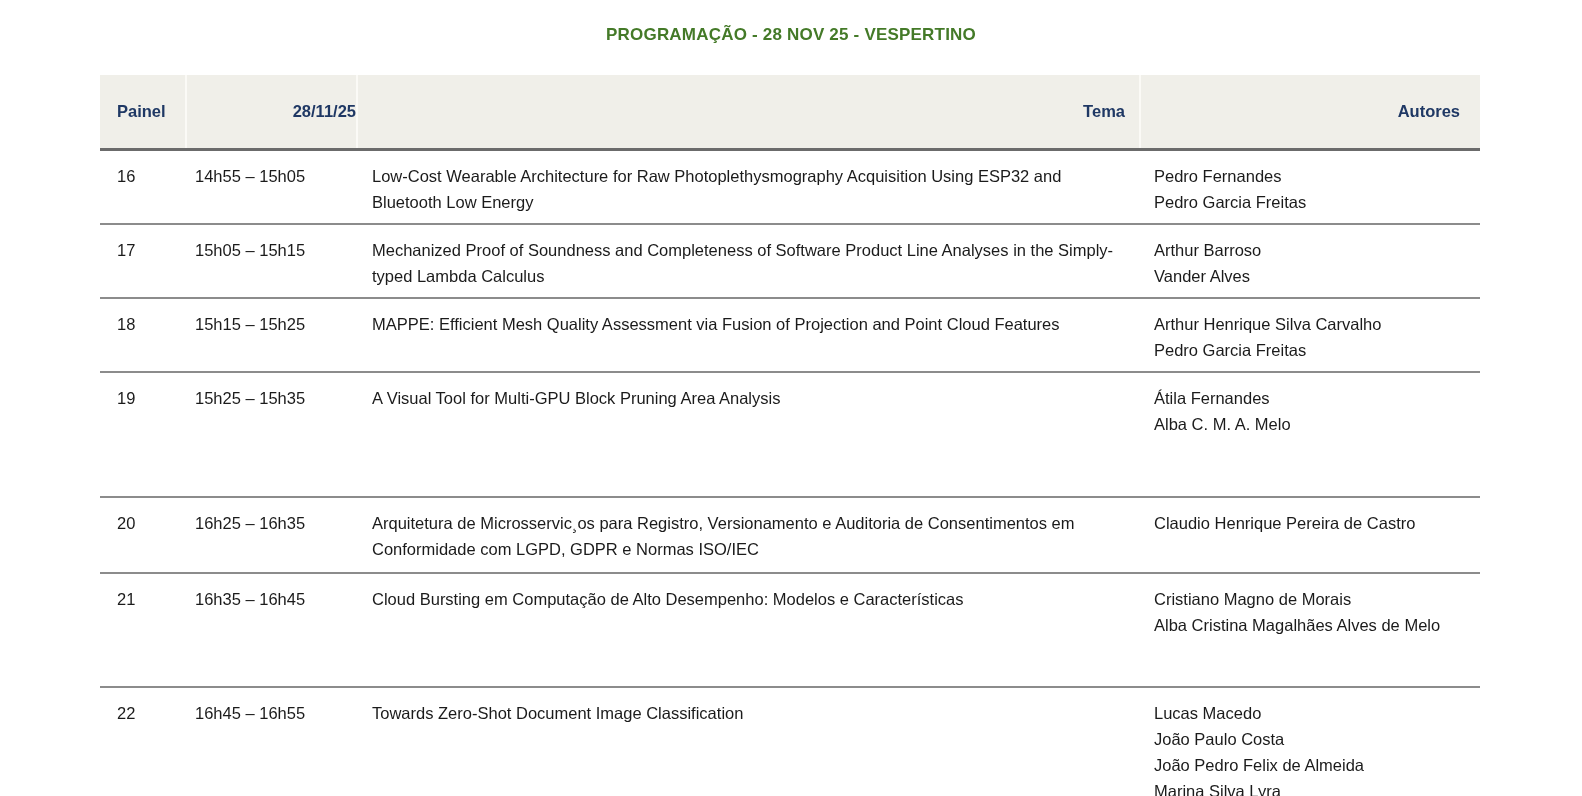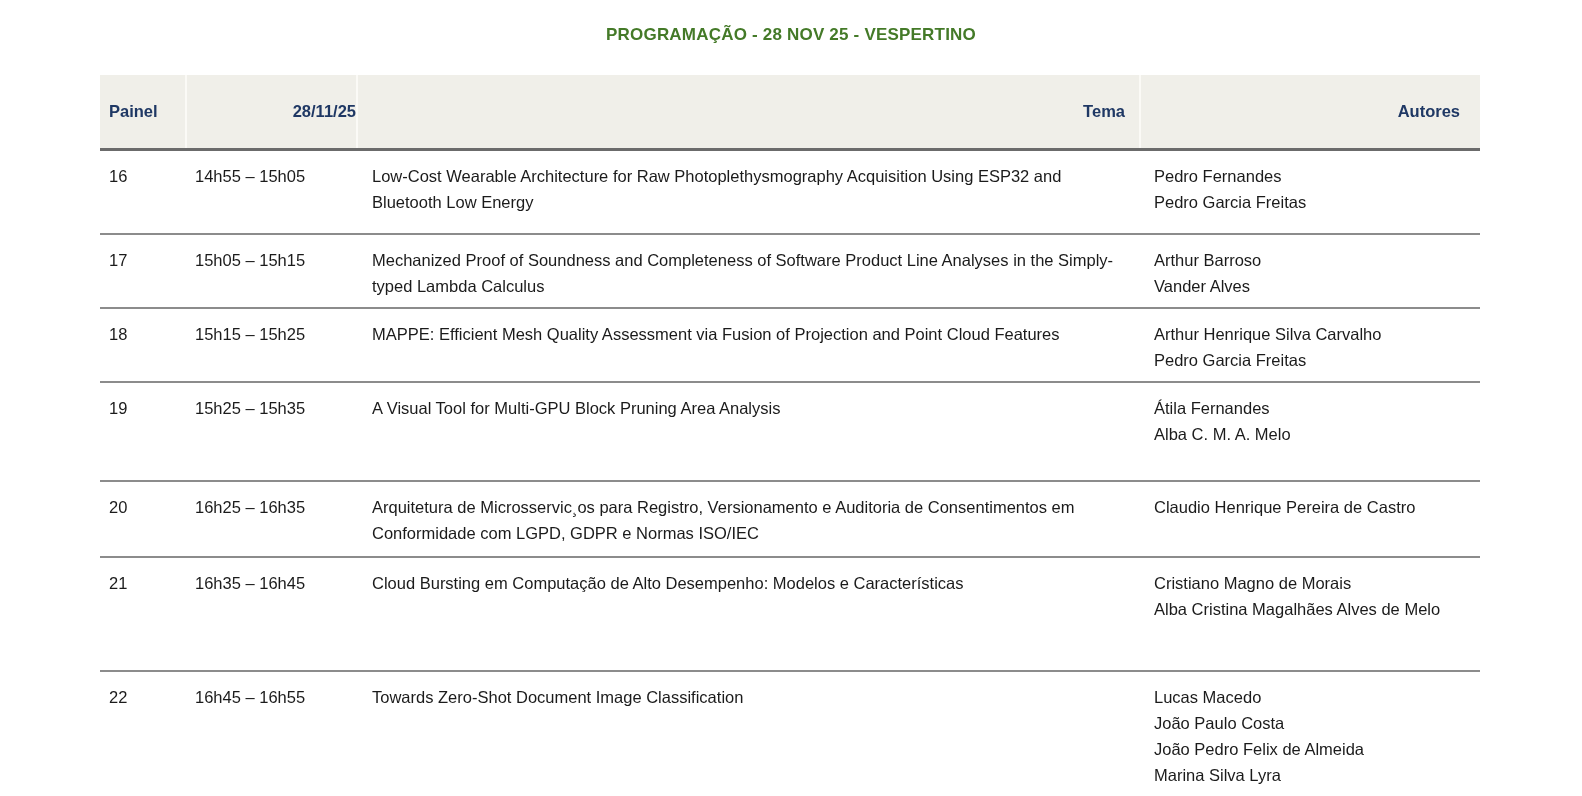--- a/index.html
+++ b/index.html
@@ -53,32 +53,32 @@
 
   tbody tr { border-bottom: 2px solid #8c8c8c; }
   td {
     vertical-align: top;
     font-size: 16.5px;
     line-height: 26px;
     padding-top: 12px;
     padding-bottom: 8px;
   }
   
-  th:nth-child(1), td:nth-child(1) { padding-left: 9px; }
+  th:nth-child(1), td:nth-child(1) { padding-left: 17px; }
   th:nth-child(2), td:nth-child(2) { padding-left: 9px;  }
   th:nth-child(3), td:nth-child(3) { padding-left: 15px; padding-right: 14px; }
   th:nth-child(4), td:nth-child(4) { padding-left: 14px; padding-right: 20px; }
 
   td.autores-cell { white-space: pre-line; }
 
   
-  tr.r0 { height: 85px; }
+  tr.r0 { height: 75px; }
   tr.r1 { height: 74px; }
   tr.r2 { height: 74px; }
-  tr.r3 { height: 99px; margin-top: 42px; }
+  tr.r3 { height: 125px; margin-top: 42px; }
   tr.r4 { height: 76px; }
   tr.r5 { height: 114px; }
   tr.r6 { height: 127px; }
 </style>
 </head>
 <body>
 
 <div class="page">
 
   <div class="doc-title">PROGRAMAÇÃO - 28 NOV 25 - VESPERTINO</div>

